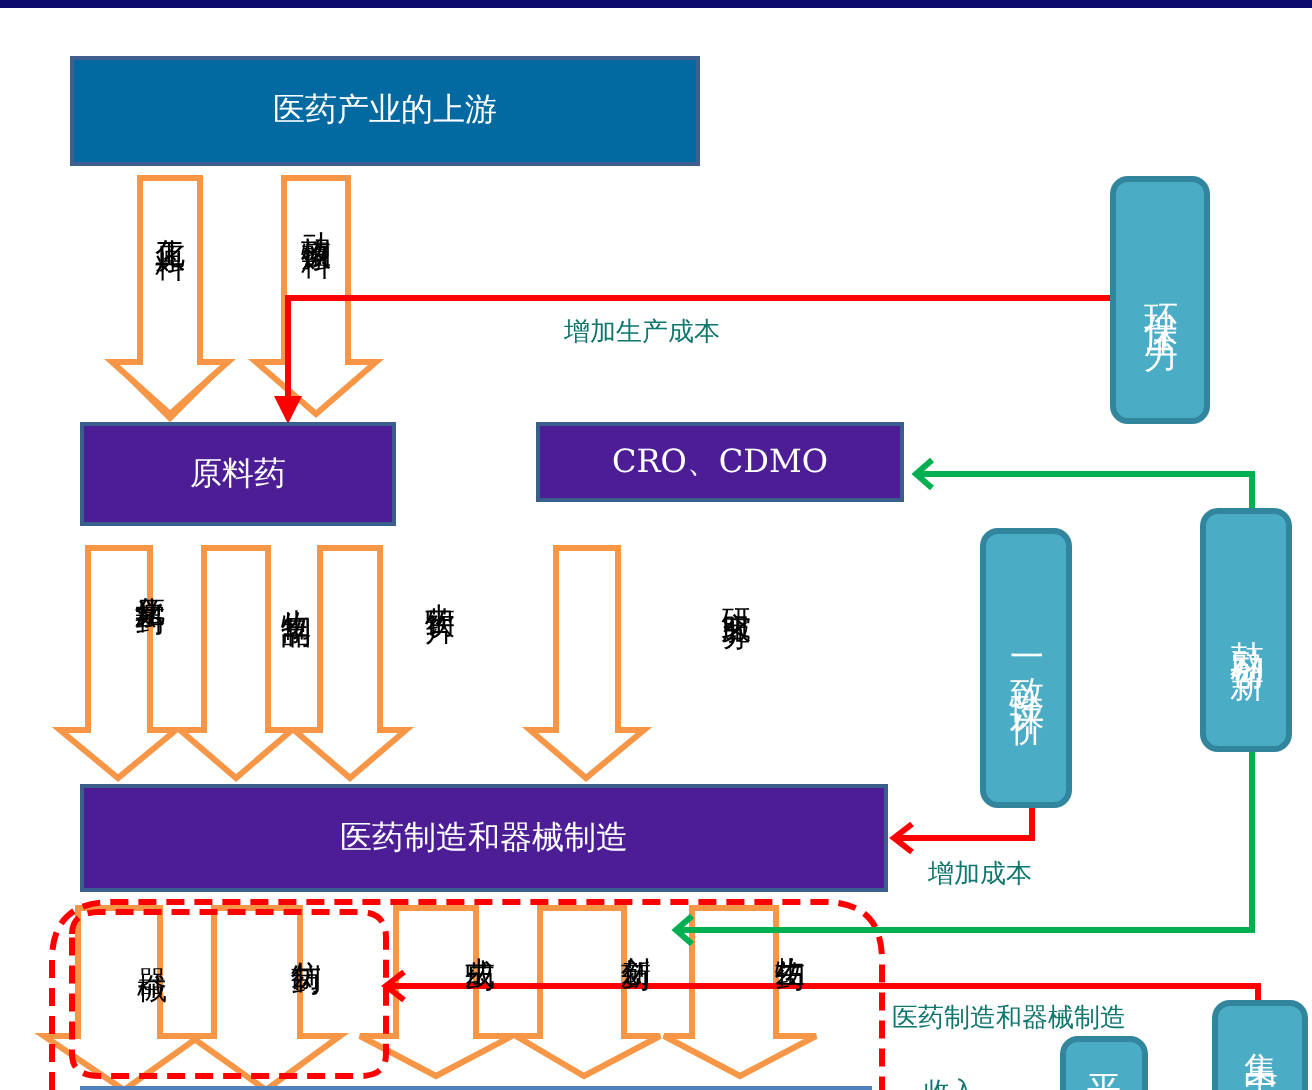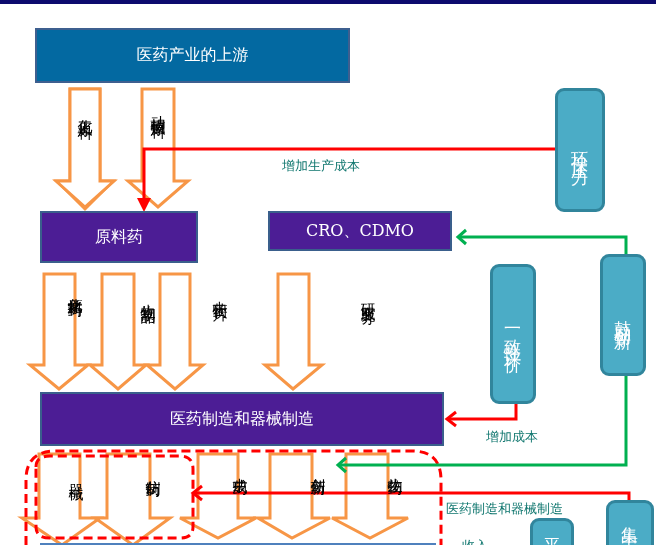--- a/index.html
+++ b/index.html
@@ -103,21 +103,21 @@
 </div>
 
 <div class="pill" style="left:600px;top:254px;width:46px;height:122px;">
   <span style="writing-mode:vertical-rl;letter-spacing:4px;">鼓励创新</span>
 </div>
 
 <div class="box box-dark" style="left:40px;top:392px;width:404px;height:54px;">
   <span>医药制造和器械制造</span>
 </div>
 
-<div class="label" style="left:464px;top:428px;margin-left:22px;">增加成本</div>
+<div class="label" style="left:464px;top:428px;">增加成本</div>
 
 <div class="vtext" style="left:68px;top:472px;width:16px;">
   <span style="writing-mode:vertical-rl;letter-spacing:2px;">器械</span>
 </div>
 <div class="vtext" style="left:145px;top:468px;width:16px;">
   <span style="writing-mode:vertical-rl;letter-spacing:1px;">仿制药</span>
 </div>
 <div class="vtext" style="left:232px;top:466px;width:16px;">
   <span style="writing-mode:vertical-rl;letter-spacing:1px;">中成药</span>
 </div>

